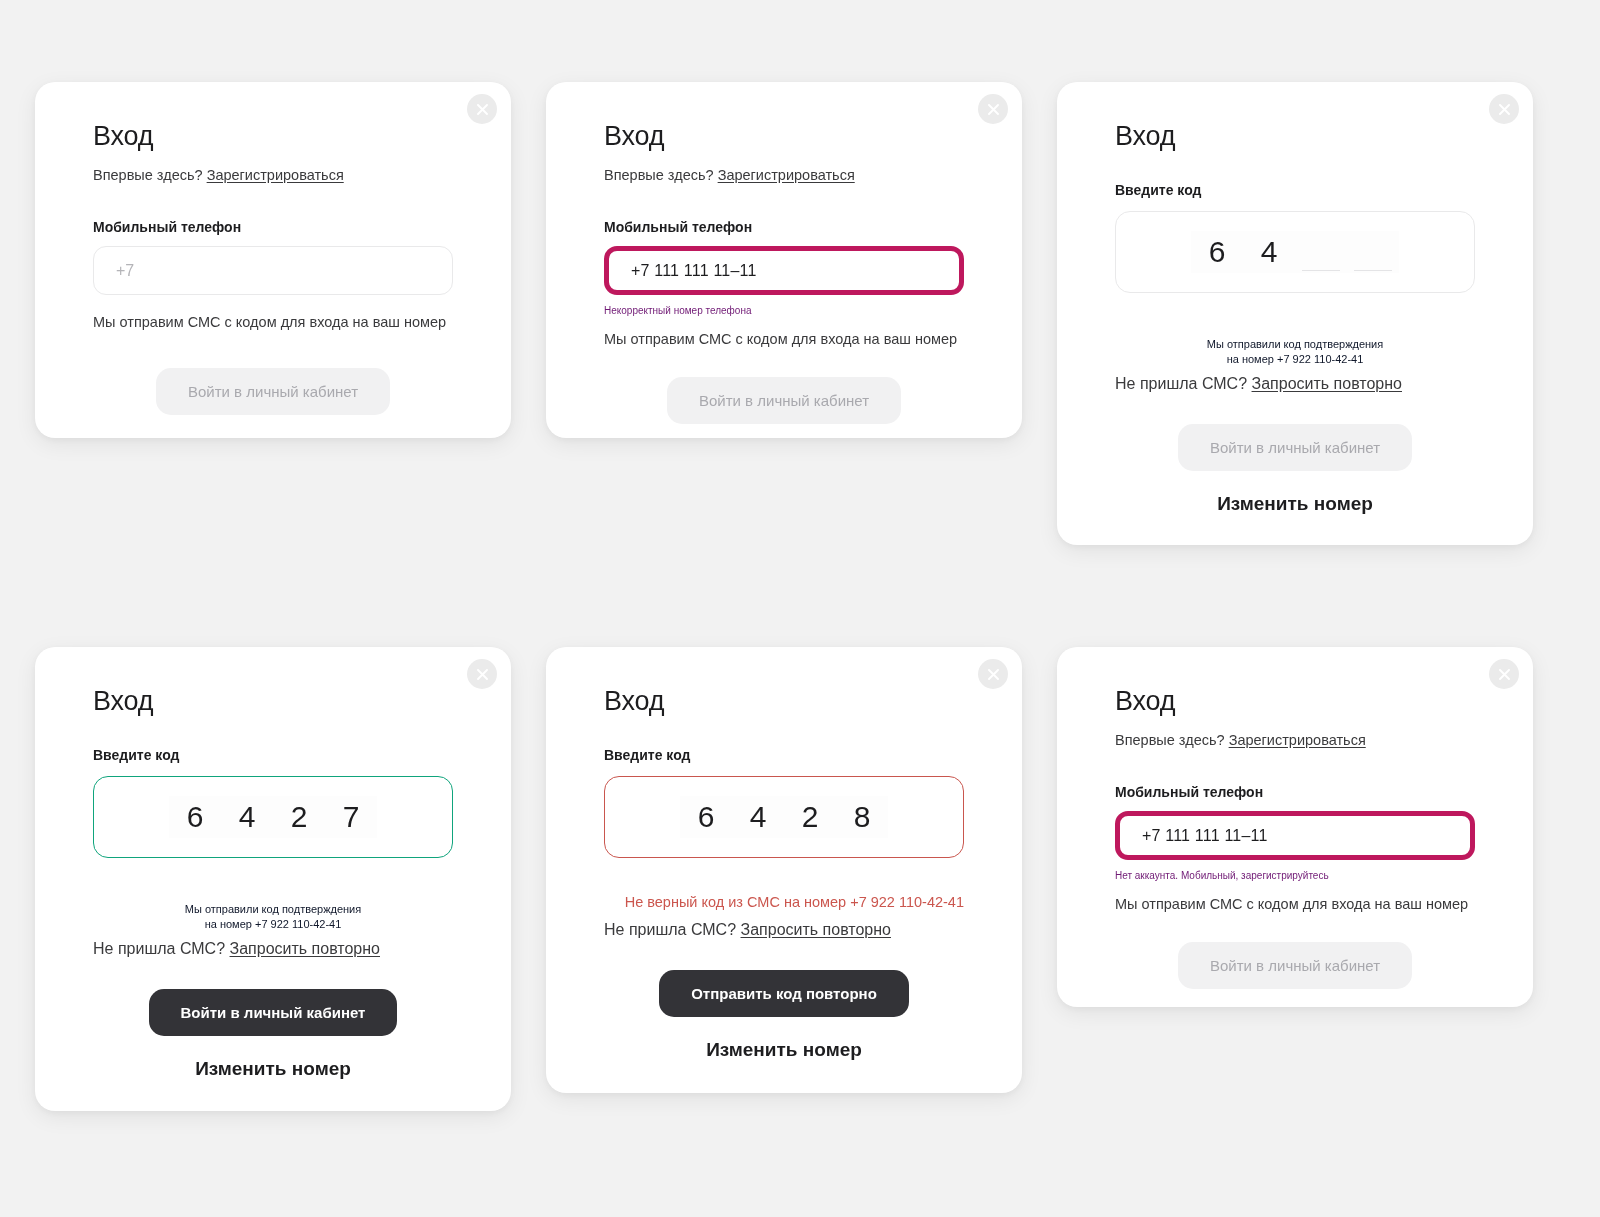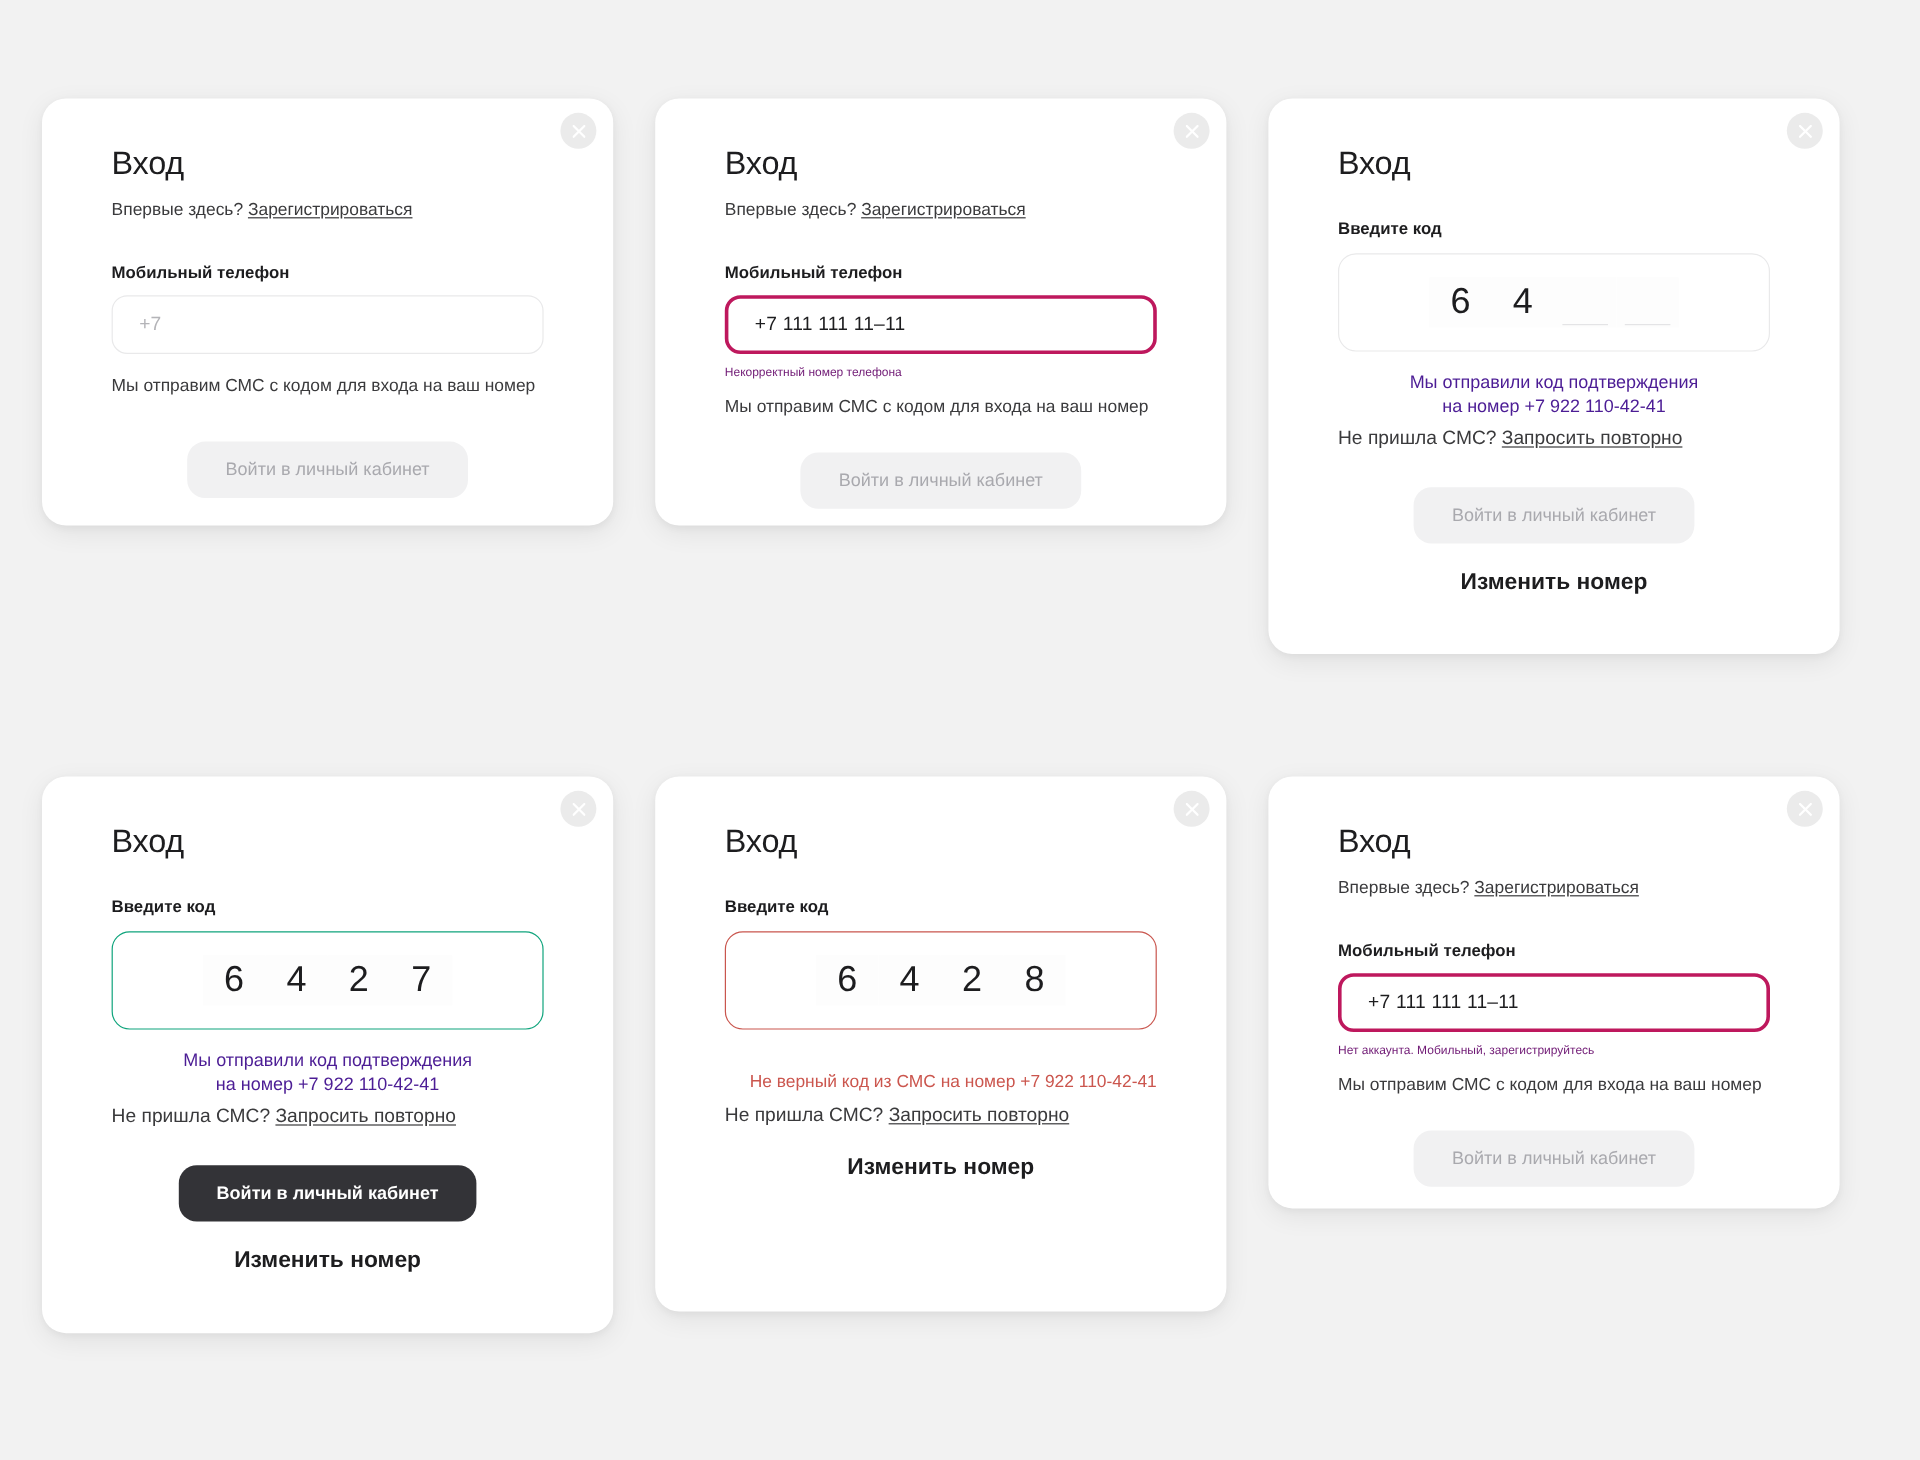--- a/index.html
+++ b/index.html
@@ -86,21 +86,21 @@
     width: 100%;
     height: 49px;
     border-radius: 13px;
     border: 1px solid #e9e9ea;
     background: #fff;
     display: flex;
     align-items: center;
     padding: 0 22px;
     font-size: 16px;
   }
-  .phone-input.error { border: 3px solid #be185d; }
+  .phone-input.error { border: 5px solid #be185d; }
   .phone-value { color: #1d1d1f; font-weight: 500; letter-spacing: 0.2px; }
   .phone-placeholder { color: #b4b4b8; font-weight: 400; }
 
   .error-text {
     font-size: 10px;
     color: #701a75;
     margin-top: 9px;
     line-height: 1.3;
   }
 
@@ -145,24 +145,24 @@
     position: absolute;
     bottom: 2px;
     left: 7px;
     right: 7px;
     height: 1.5px;
     background: #e4e4e6;
   }
 
   
   .sent-msg {
-    margin-top: 16px;
+    margin-top: 44px;
     text-align: center;
-    font-size: 15px;
-    color: #4c1d95;
+    font-size: 11px;
+    color: #0f172a;
     line-height: 1.32;
   }
   .resend-line {
     margin-top: 6px;
     text-align: left;
     font-size: 16px;
     color: #3a3a3c;
     line-height: 1.32;
   }
   .resend-link {
@@ -340,20 +340,23 @@
         <div class="digit-cell">6</div>
         <div class="digit-cell">4</div>
         <div class="digit-cell">2</div>
         <div class="digit-cell">8</div>
       </div>
       <div class="err-msg">Не верный код из СМС на номер +7 922 110-42-41</div>
       <div class="resend-line">
         <span>Не пришла СМС?</span>
         <span class="resend-link">Запросить повторно</span>
       </div>
+      <div class="btn-wrap" style="margin-top:30px;">
+        <button class="primary-btn active">Отправить код повторно</button>
+      </div>
       <div class="change-number">Изменить номер</div>
     </div>
   </div>
 
   <div class="card" style="left:1057px; top:647px; width:476px; height:360px;">
     <button class="close-btn">
       <svg width="11" height="11" viewBox="0 0 11 11">
         <path d="M1 1 L10 10 M10 1 L1 10" stroke="#ffffff" stroke-width="1.9" stroke-linecap="round"></path>
       </svg>
     </button>

